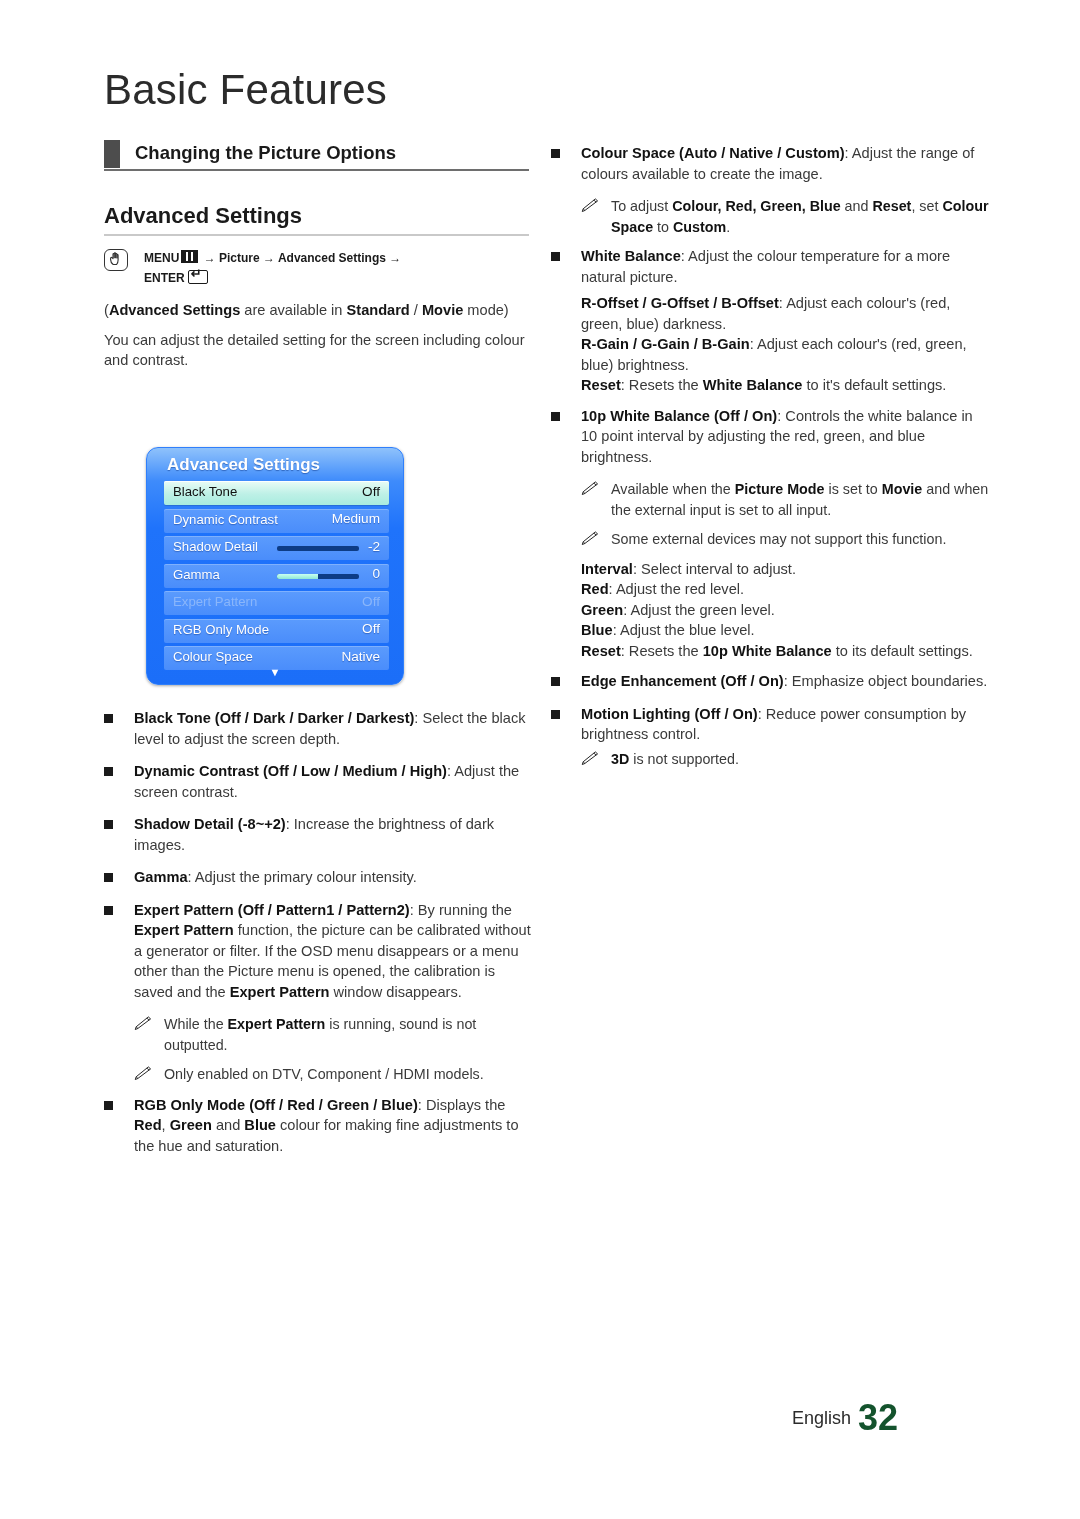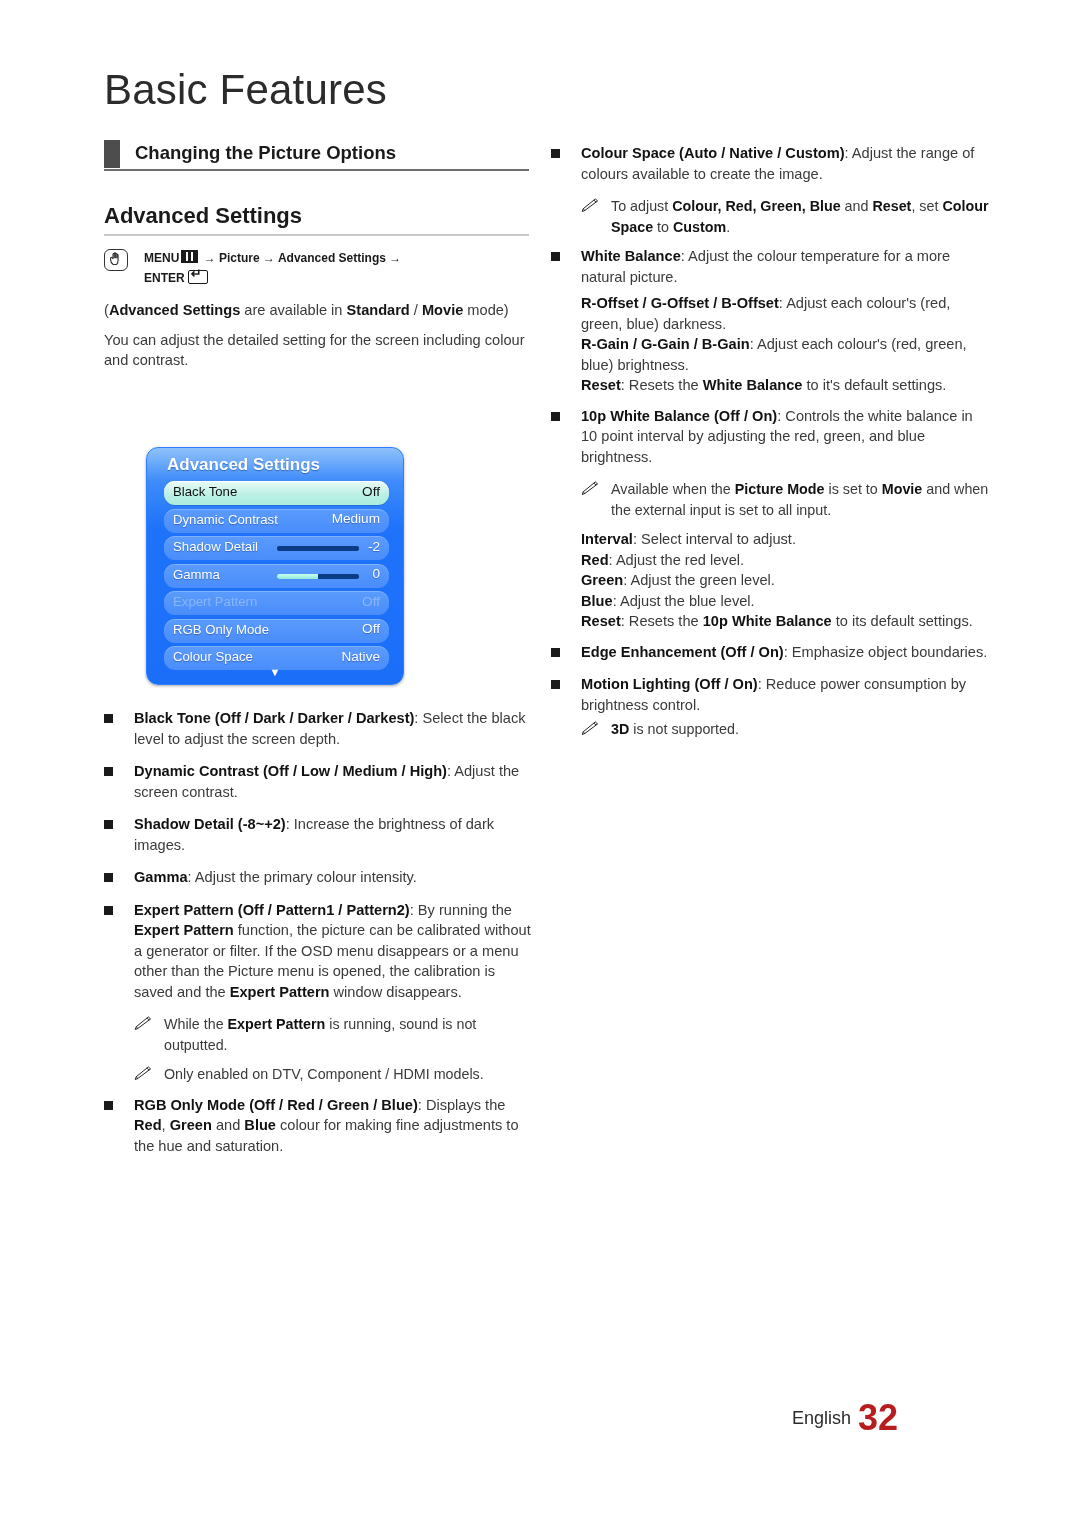--- a/index.html
+++ b/index.html
@@ -246,21 +246,21 @@
   .osd-rows {
     position: absolute;
     left: 17px;
     top: 33px;
     right: 14px;
   }
   .osd-row {
     position: relative;
     height: 24px;
     margin-bottom: 3.5px;
-    border-radius: 11px;
+    border-radius: 2px;
     background: linear-gradient(180deg,#5b9bfd 0%, #4a8dfb 100%);
     box-shadow: inset 0 1px 0 rgba(255,255,255,.22);
   }
   .osd-row .name {
     position: absolute;
     left: 9px;
     top: 3px;
     font-size: 13.2px;
     color: #ffffff;
     text-shadow: 0 1px 1px rgba(0,35,110,.4);
@@ -322,21 +322,21 @@
     white-space: nowrap;
   }
   .footer .lang {
     font-size: 18px;
     color: #2b2b2b;
     vertical-align: 6px;
   }
   .footer .pg {
     font-size: 36px;
     font-weight: bold;
-    color: #b91c1c;
+    color: #14532d;
     margin-left: 7px;
   }
 </style>
 </head>
 <body>
 
 <div class="page">
 
   <div class="chapter-title">Basic Features</div>
 
@@ -468,20 +468,28 @@
 
     <div class="note note-indent">
       <svg class="pencil" viewBox="0 0 22 17" aria-hidden="true">
         <path d="M1.5 15.5 L4.5 14.2 L19.2 3.2 L16.6 0.9 L2.5 12.3 Z" fill="none" stroke="#1a1a1a" stroke-width="1.1" stroke-linejoin="round"></path>
         <path d="M2.5 12.3 L4.5 14.2" fill="none" stroke="#1a1a1a" stroke-width="1"></path>
         <path d="M14.9 2.3 L17.6 4.5" fill="none" stroke="#1a1a1a" stroke-width="1"></path>
       </svg>
       <span>Available when the <b>Picture Mode</b> is set to <b>Movie</b> and when the external input is set to all input.</span>
     </div>
 
+    <div class="note note-indent">
+      <svg class="pencil" viewBox="0 0 22 17" aria-hidden="true">
+        <path d="M1.5 15.5 L4.5 14.2 L19.2 3.2 L16.6 0.9 L2.5 12.3 Z" fill="none" stroke="#1a1a1a" stroke-width="1.1" stroke-linejoin="round"></path>
+        <path d="M2.5 12.3 L4.5 14.2" fill="none" stroke="#1a1a1a" stroke-width="1"></path>
+        <path d="M14.9 2.3 L17.6 4.5" fill="none" stroke="#1a1a1a" stroke-width="1"></path>
+      </svg>
+      <span>Some external devices may not support this function.</span>
+    </div>
 
     <p class="sub"><b>Interval</b>: Select interval to adjust.</p>
     <p class="sub"><b>Red</b>: Adjust the red level.</p>
     <p class="sub"><b>Green</b>: Adjust the green level.</p>
     <p class="sub"><b>Blue</b>: Adjust the blue level.</p>
     <p class="sub" style="margin-bottom:10px;"><b>Reset</b>: Resets the <b>10p White Balance</b> to its default settings.</p>
 
     <div class="bullet"><b>Edge Enhancement (Off / On)</b>: Emphasize object boundaries.</div>
     <div class="bullet" style="margin-bottom:4px;"><b>Motion Lighting (Off / On)</b>: Reduce power consumption by brightness control.</div>
 

